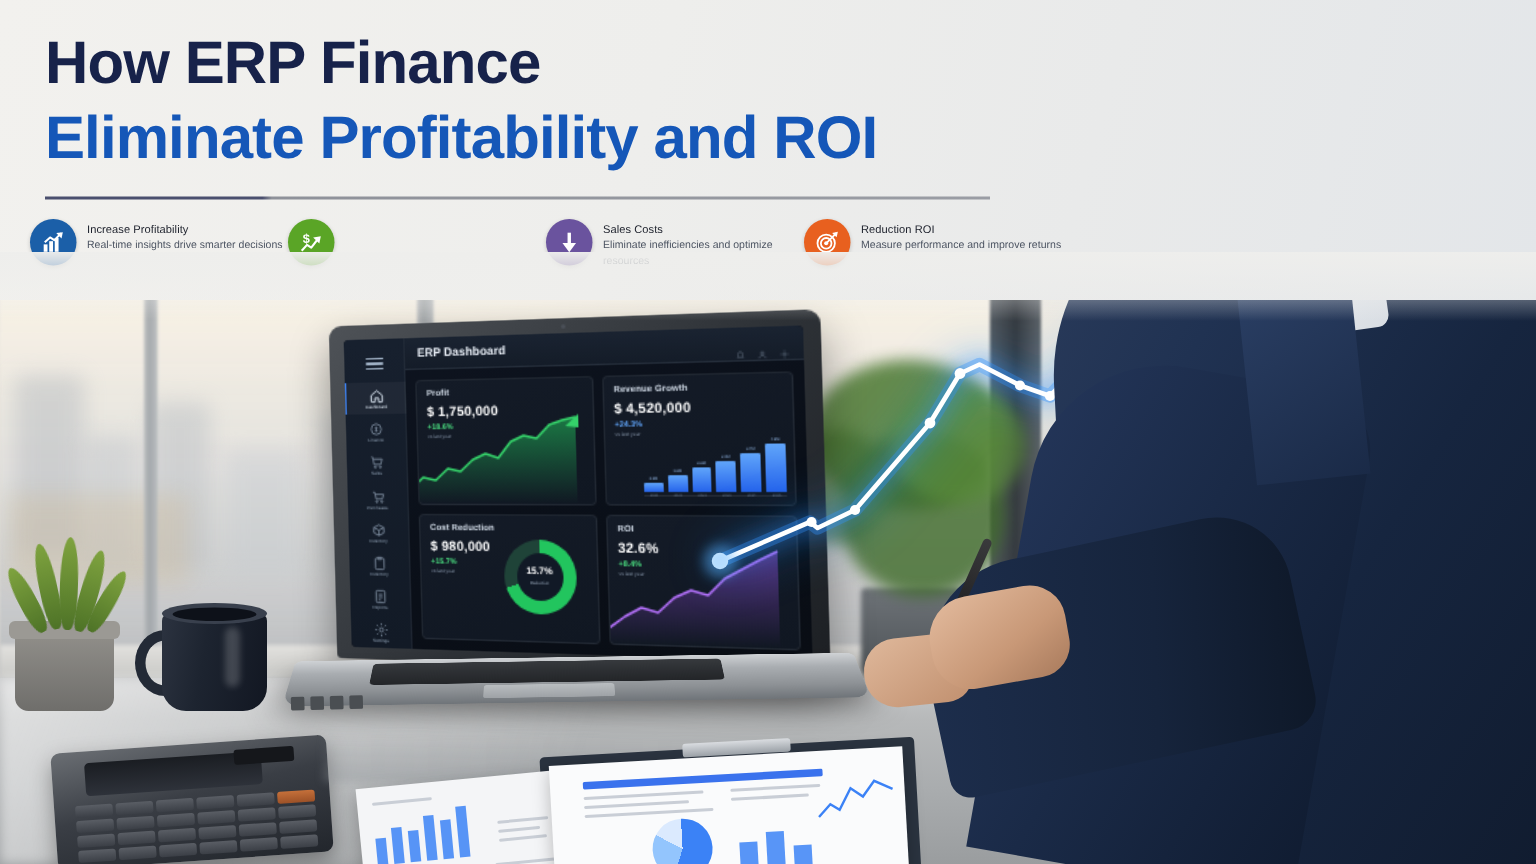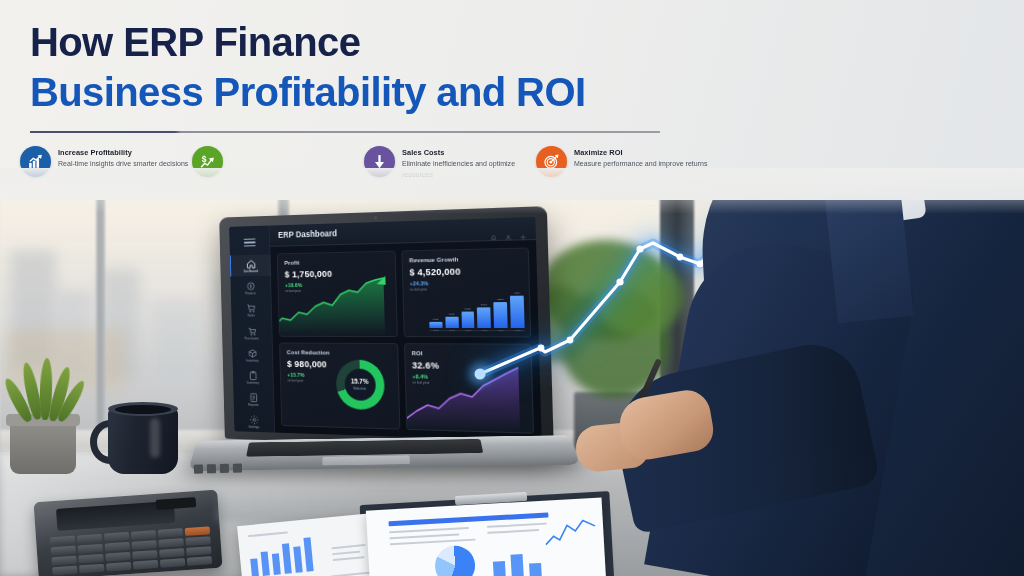--- a/index.html
+++ b/index.html
@@ -284,21 +284,21 @@
     background:linear-gradient(90deg,#4a4f6e 0%,#4a4f6e 23%,#8e9199 24%,#9a9da4 100%);}
 
   .features{position:absolute;left:20px;top:146px;width:690px;display:flex;}
   .feature{display:flex;gap:7px;width:172px;}
   .f-icon{
     width:31px;height:31px;flex:0 0 31px;border-radius:50%;
     display:flex;align-items:center;justify-content:center;
     box-shadow:0 1px 3px rgba(0,0,0,.18);
   }
   .f-txt{padding-top:1px;}
-  .f-title{font-size:7.4px;font-weight:700;color:#1b1f2a;line-height:11px;letter-spacing:.05px;}
+  .f-title{font-size:7.4px;font-weight:400;color:#1b1f2a;line-height:11px;letter-spacing:.05px;}
   .f-desc{font-size:7px;color:#4c5462;line-height:11.4px;letter-spacing:.02px;}
 </style>
 </head>
 <body>
 
 <div id="stage">
 
   <div class="photo">
     <div class="scene-base"></div>
     <div class="window-glass"></div>
@@ -666,21 +666,21 @@
     <div class="man-beard"></div>
     <div class="man-ear"></div>
     <div class="man-arm"></div>
     <div class="pen"></div>
     <div class="hand2"></div>
     <div class="hand"></div>
   </div>
 
   <div class="header">
     <div class="h1">How ERP Finance</div>
-    <div class="h2">Business Profitability and ROI</div>
+    <div class="h2">Eliminate Profitability and ROI</div>
     <div class="rule"></div>
 
     <div class="features">
 
       <div class="feature">
         <div class="f-icon" style="background:#1b5fa8;">
           <svg width="17" height="17" viewBox="0 0 24 24">
             <rect x="3" y="14" width="3.6" height="7" fill="#fff"></rect>
             <rect x="8.2" y="11" width="3.6" height="10" fill="#fff"></rect>
             <rect x="13.4" y="8" width="3.6" height="13" fill="#fff"></rect>
@@ -721,21 +721,21 @@
         <div class="f-icon" style="background:#e8601f;">
           <svg width="17" height="17" viewBox="0 0 24 24" fill="none" stroke="#fff">
             <circle cx="11" cy="13" r="8.2" stroke-width="1.7"></circle>
             <circle cx="11" cy="13" r="5" stroke-width="1.7"></circle>
             <circle cx="11" cy="13" r="1.9" fill="#fff" stroke="none"></circle>
             <line x1="11" y1="13" x2="20.5" y2="3.5" stroke-width="1.7"></line>
             <polygon points="22,2 16.6,3.2 20.8,7.4" fill="#fff" stroke="none"></polygon>
           </svg>
         </div>
         <div class="f-txt">
-          <div class="f-title">Maximize ROI</div>
+          <div class="f-title">Reduction ROI</div>
           <div class="f-desc">Measure performance and improve returns</div>
         </div>
       </div>
 
     </div>
     <div class="header-fade"></div>
   </div>
 
 </div>
 

